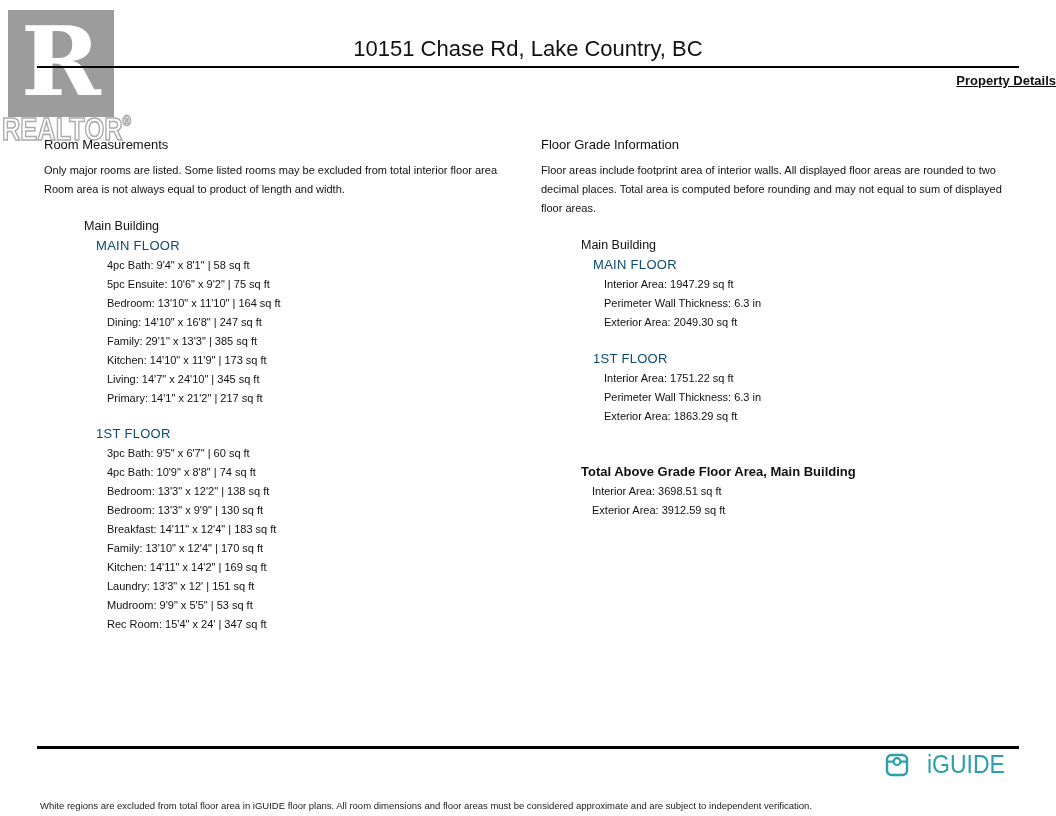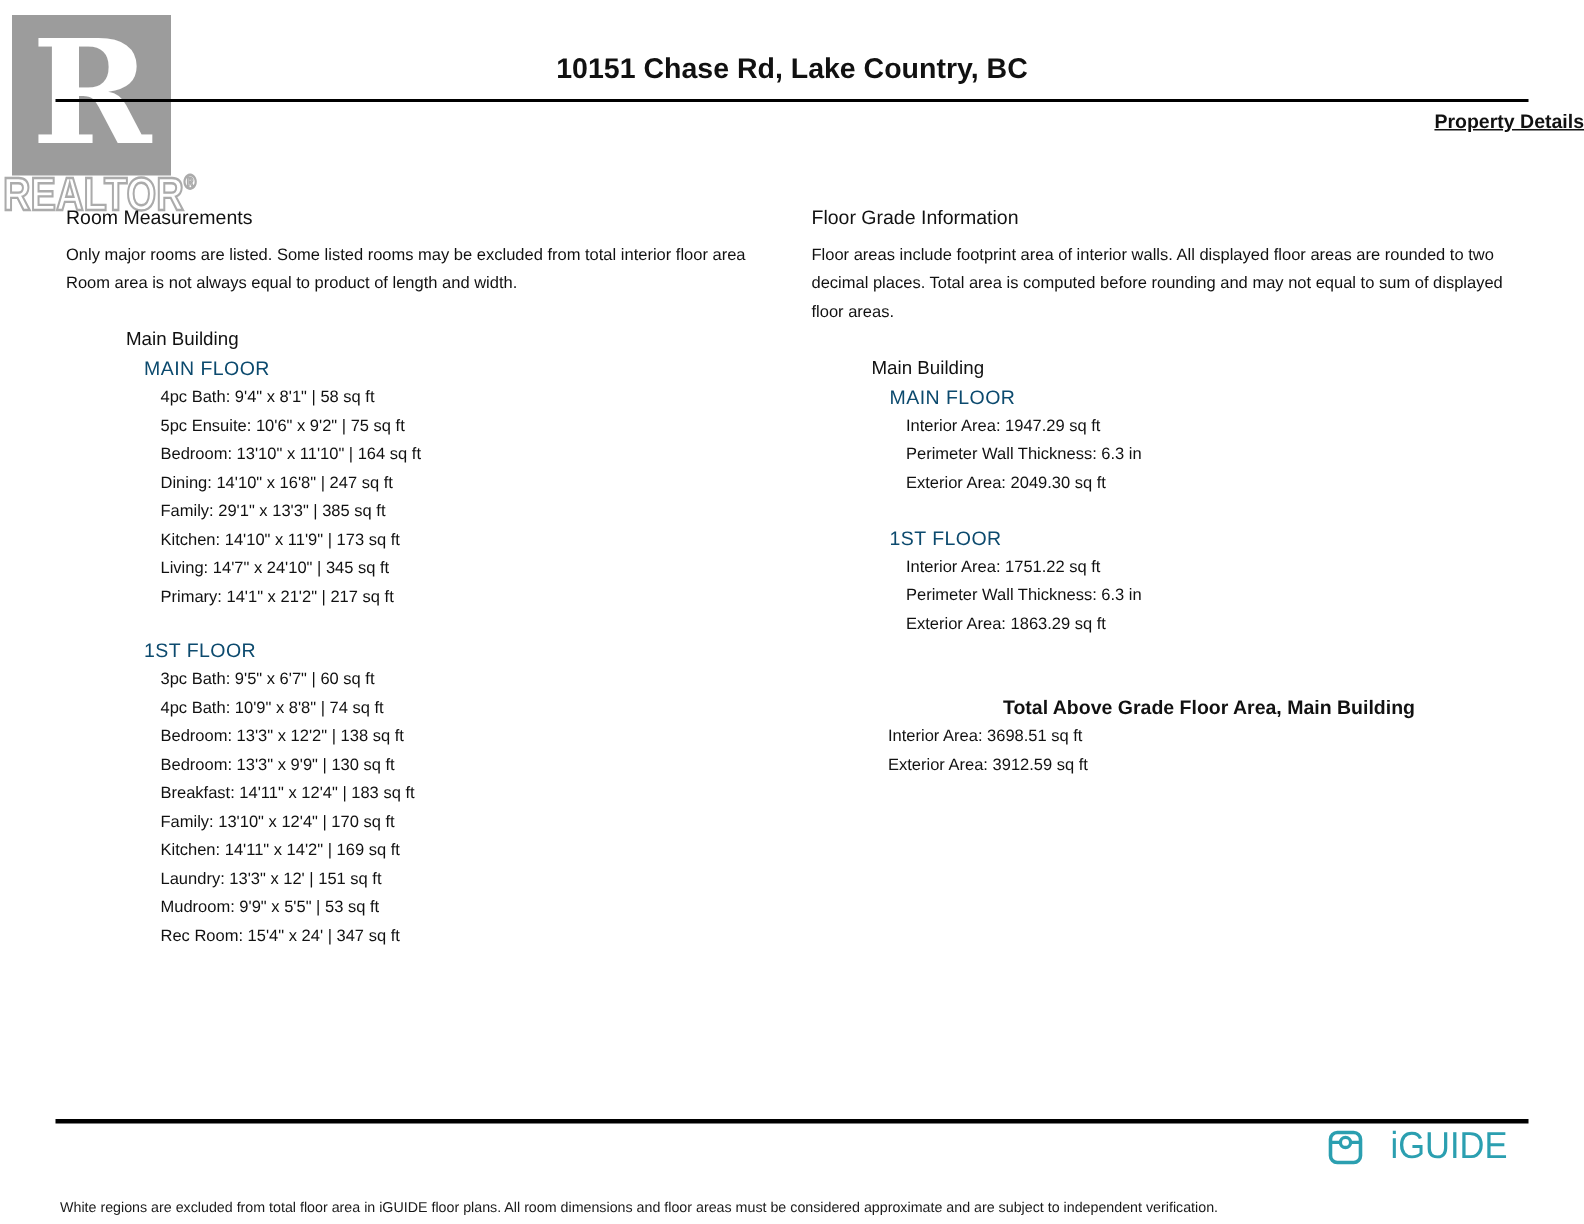--- a/index.html
+++ b/index.html
@@ -40,21 +40,21 @@
     transform: scaleX(0.82);
     transform-origin: left;
     white-space: nowrap;
   }
   .wm-reg { font-size: 14px; vertical-align: 14px; -webkit-text-stroke: 1px #ababab; }
 
   
   .page-title {
     position: absolute; top: 36px; left: 0; width: 100%;
     text-align: center;
-    font-size: 19px; font-weight: bold;
+    font-size: 22px; font-weight: normal;
     z-index: 2;
   }
   .header-rule {
     position: absolute; top: 66px; left: 37px; right: 37px;
     height: 2px; background: #000;
     z-index: 2;
   }
   .page-subtitle {
     position: absolute; top: 73px; left: 0; width: 100%;
     text-align: right;
@@ -81,21 +81,21 @@
     margin-top: 2px; margin-left: 52px;
     letter-spacing: 0.3px;
   }
   .floor-heading.gap-left  { margin-top: 17px; }
   .floor-heading.gap-right { margin-top: 18px; }
   .row-list { margin-left: 63px; margin-top: 1px; }
   .row { font-size: 11px; line-height: 19px; white-space: nowrap; }
 
   .total-heading {
     font-size: 13px; font-weight: bold; line-height: 17px;
-    margin-top: 37px; margin-left: 40px; text-align: center;
+    margin-top: 37px; margin-left: 40px;
   }
   .total-list { margin-left: 51px; margin-top: 2px; }
 
   
   .footer-rule {
     position: absolute; top: 746px; left: 37px; right: 37px;
     height: 3px; background: #000;
   }
   .footer-disclaimer {
     position: absolute; top: 757px; left: 40px;

